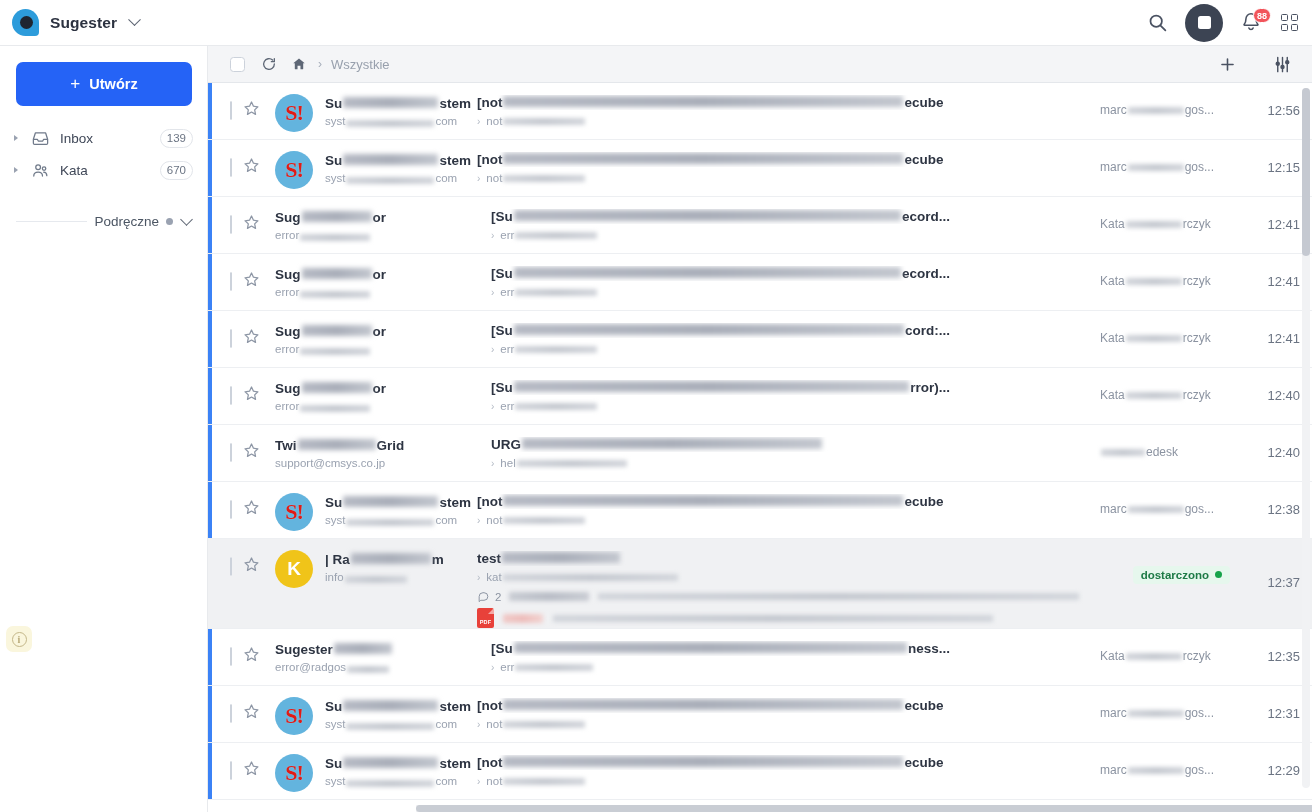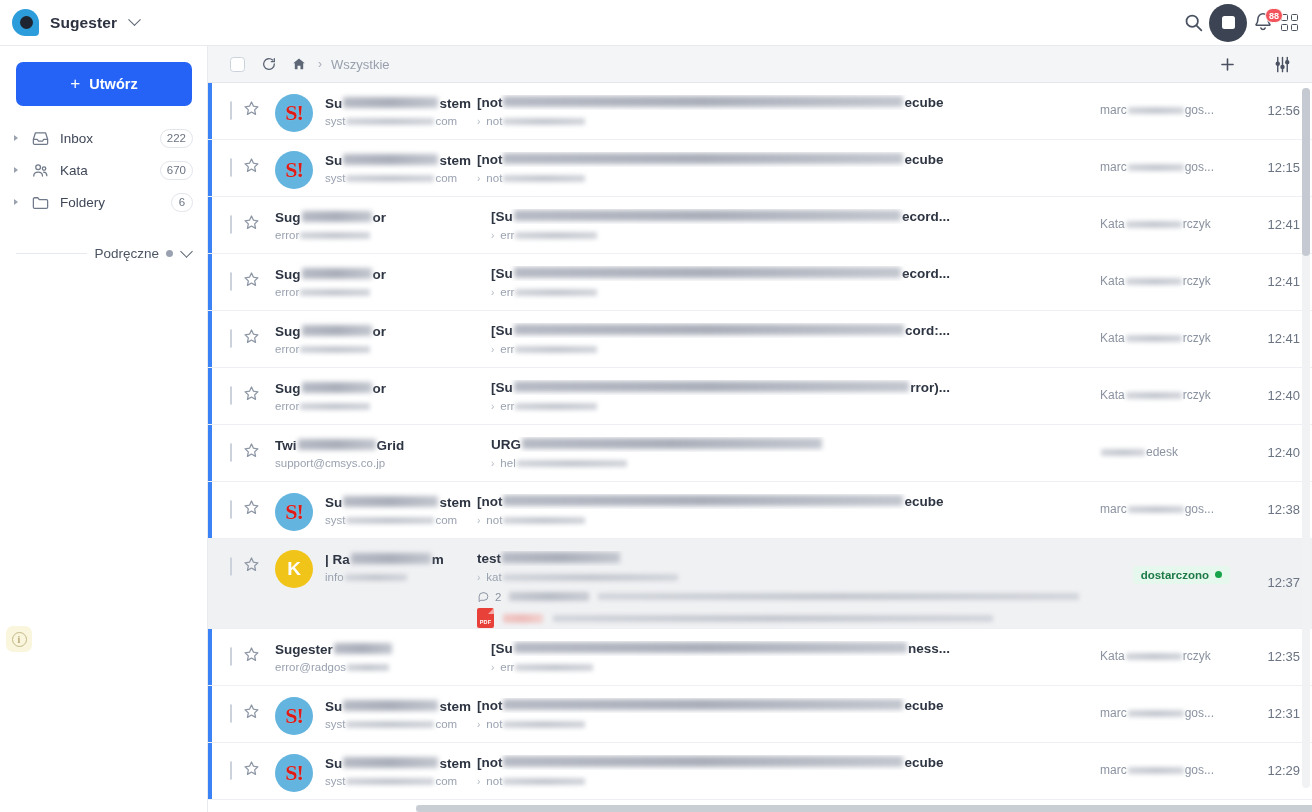--- a/index.html
+++ b/index.html
@@ -29,21 +29,21 @@
   }
   .logo-mark .dot {
     width: 13px; height: 13px; border-radius: 50%;
     background: #1f2530; margin-left: 1px; margin-top: -1px;
   }
   .brand-name { font-size: 15.5px; font-weight: 700; color: #2c3240; letter-spacing: .1px; }
   .chev-sm {
     width: 9px; height: 9px; border-right: 1.6px solid #5c6472; border-bottom: 1.6px solid #5c6472;
     transform: rotate(45deg) translate(-2px,-2px); margin-left: 2px;
   }
-  .topbar-right { margin-left: auto; display: flex; align-items: center; gap: 5px; }
+  .topbar-right { margin-left: auto; display: flex; align-items: center; gap: 17px; }
   .icon-btn { display: flex; align-items: center; justify-content: center; cursor: pointer; }
   .stop-btn {
     width: 38px; height: 38px; border-radius: 50%; background: #3c4453;
     display: flex; align-items: center; justify-content: center;
   }
   .stop-btn i { width: 13px; height: 13px; background: #fff; border-radius: 2.5px; display: block; }
   .bell-wrap { position: relative; width: 24px; height: 24px; }
   .badge {
     position: absolute; right: -7px; top: -3px;
     min-width: 17px; height: 15px; padding: 0 3px;
@@ -154,21 +154,21 @@
   .avatar.sug .sglyph {
     font-family: "Liberation Serif", serif; font-size: 22px; font-weight: 700;
     color: #e01b16; letter-spacing: -1px; text-shadow: 0 0 1px rgba(255,255,255,.4);
   }
   .avatar.letter { background: #f0c419; }
   .avatar-cell.empty { flex: 0 0 14px; padding: 0; }
 
   .sender-col { flex: 0 0 210px; padding-top: 13px; min-width: 0; }
   .sender-col.with-avatar { flex: 0 0 146px; }
   .sender-name { font-size: 13.5px; font-weight: 700; color: #2d3442; white-space: nowrap; display: flex; align-items: baseline; }
-  .sender-mail { font-size: 11.5px; color: #9aa2b0; margin-top: 4px; white-space: nowrap; display: flex; align-items: center; }
+  .sender-mail { font-size: 11.5px; color: #9aa2b0; margin-top: 4px; white-space: nowrap; display: flex; align-items: flex-end; }
 
   .subject-col { flex: 1; min-width: 0; padding-top: 12px; padding-left: 6px; }
   .subject-line { font-size: 13.5px; font-weight: 700; color: #2d3442; display: flex; align-items: baseline; white-space: nowrap; overflow: hidden; }
   .preview-line { font-size: 11.5px; color: #9aa2b0; margin-top: 5px; display: flex; align-items: baseline; white-space: nowrap; }
   .preview-line .arr { color: #b2b9c4; margin-right: 6px; font-size: 10px; }
   .meta-line { display: flex; align-items: center; margin-top: 7px; gap: 7px; }
   .cmt { display: flex; align-items: center; gap: 5px; color: #8b93a1; font-size: 11.5px; }
   .attach-line { display: flex; align-items: center; margin-top: 5px; gap: 8px; }
   .pdf-ico {
     width: 17px; height: 20px; background: #e8413a; border-radius: 2px;
@@ -272,48 +272,38 @@
 
         <div class="nav-item">
           <span class="nav-caret"></span>
           <span class="nav-ico">
             <svg width="19" height="19" viewBox="0 0 24 24" fill="none" stroke="#707a8a" stroke-width="1.6">
               <path d="M3 13l2.5-8h13L21 13v5a1.5 1.5 0 0 1-1.5 1.5h-15A1.5 1.5 0 0 1 3 18z" stroke-linejoin="round"></path>
               <path d="M3 13h5l1.2 2.2h5.6L16 13h5" stroke-linejoin="round"></path>
             </svg>
           </span>
           <span class="nav-label">Inbox</span>
-          <span class="nav-count">222</span>
+          <span class="nav-count">139</span>
         </div>
 
         <div class="nav-item">
           <span class="nav-caret"></span>
           <span class="nav-ico">
             <svg width="19" height="19" viewBox="0 0 24 24" fill="none" stroke="#707a8a" stroke-width="1.6">
               <circle cx="9" cy="8" r="3"></circle>
                 <circle cx="16.5" cy="9.5" r="2.2"></circle>
               <path d="M3.5 19c0-3 2.4-5 5.5-5s5.5 2 5.5 5" stroke-linecap="round"></path>
               <path d="M16 14.2c2.3.2 4 1.9 4 4.3" stroke-linecap="round"></path>
             </svg>
           </span>
           <span class="nav-label">Kata</span>
           <span class="nav-count">670</span>
         </div>
 
 
-        <div class="nav-item">
-          <span class="nav-caret"></span>
-          <span class="nav-ico">
-            <svg width="19" height="19" viewBox="0 0 24 24" fill="none" stroke="#707a8a" stroke-width="1.6">
-              <path d="M3 7.5A1.5 1.5 0 0 1 4.5 6h4l2 2.5h9A1.5 1.5 0 0 1 21 10v8a1.5 1.5 0 0 1-1.5 1.5h-15A1.5 1.5 0 0 1 3 18z" stroke-linejoin="round"></path>
-            </svg>
-          </span>
-          <span class="nav-label">Foldery</span>
-          <span class="nav-count small">6</span>
-        </div>
 
       </div>
 
       <div class="section-head">
         <span class="sec-line"></span>
         <span class="sec-title">Podręczne</span>
         <span class="sec-dot"></span>
         <span class="sec-chev"></span>
       </div>
 

